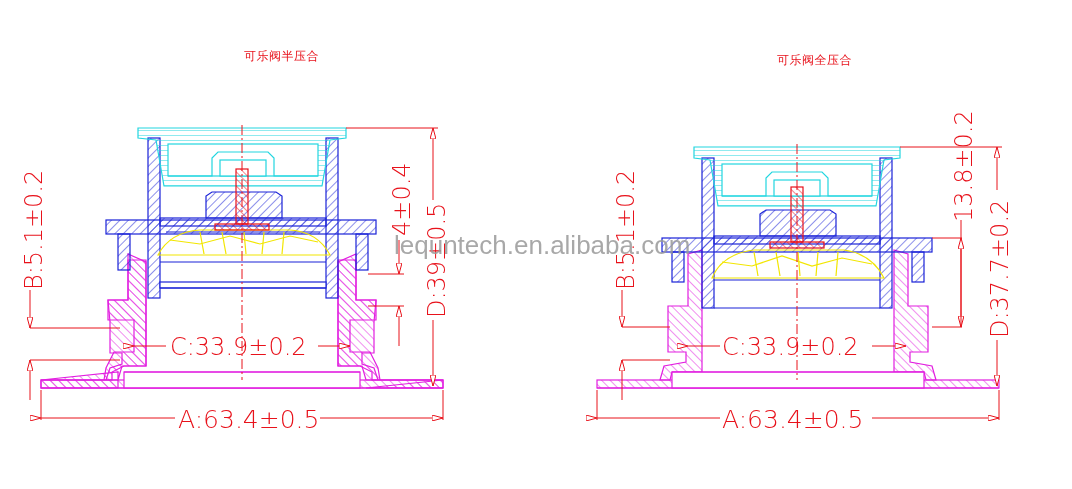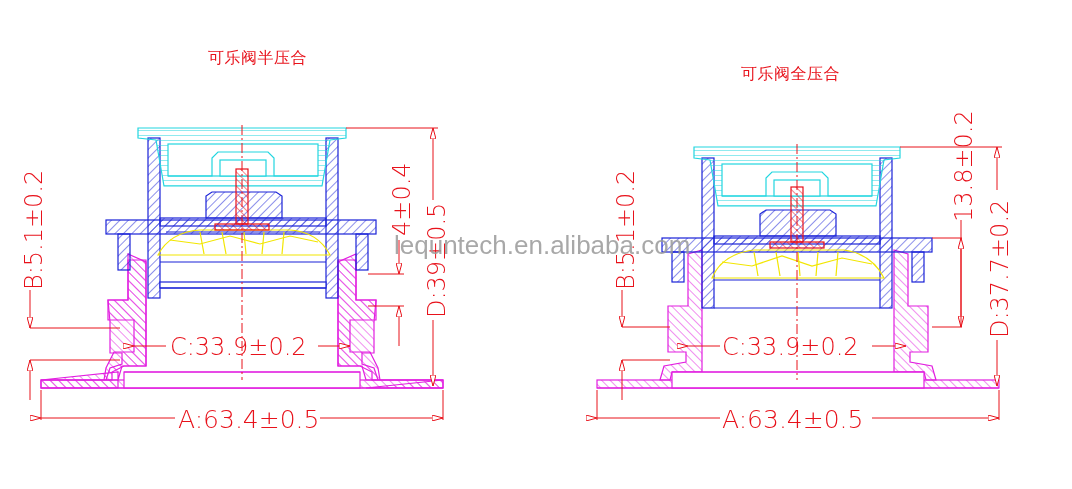--- a/index.html
+++ b/index.html
@@ -1,26 +1,26 @@
 <!DOCTYPE html>
 <html><head>
 <meta charset="utf-8">
 <style>
   html,body{margin:0;padding:0;background:#ffffff;}
   body{width:1072px;height:489px;position:relative;overflow:hidden;font-family:"DejaVu Sans",sans-serif;}
-  .title{position:absolute;color:#e8121b;font-size:16px;font-family:Liberation Sans, sans-serif;letter-spacing:0.5px;}
+  .title{position:absolute;color:#e8121b;font-size:12px;font-family:Liberation Sans, sans-serif;letter-spacing:0.5px;margin-left:36px;}
   svg{position:absolute;left:0;top:0;}
   .dim{font-family:"DejaVu Sans",sans-serif;fill:#e8121b;font-weight:300;}
   .wm{font-family:"Liberation Sans",sans-serif;fill:#9a9a9a;}
 </style>
 </head>
 <body>
 
 <div class="title" style="left:208px;top:48px;">可乐阀半压合</div>
-<div class="title" style="left:741px;top:64px;">可乐阀全压合</div>
+<div class="title" style="left:741px;top:52px;">可乐阀全压合</div>
 
 <svg width="1072" height="489" viewBox="0 0 1072 489">
   <defs>
     <pattern id="hatchB" patternUnits="userSpaceOnUse" width="6" height="6" patternTransform="rotate(45)">
       <line x1="0" y1="0" x2="0" y2="6" stroke="#1a22d8" stroke-width="1"></line>
     </pattern>
     <pattern id="hatchC" patternUnits="userSpaceOnUse" width="5" height="5" patternTransform="rotate(90)">
       <line x1="0" y1="0" x2="0" y2="5" stroke="#22d6e0" stroke-width="1"></line>
     </pattern>
     <pattern id="hatchM" patternUnits="userSpaceOnUse" width="6" height="6" patternTransform="rotate(-45)">

